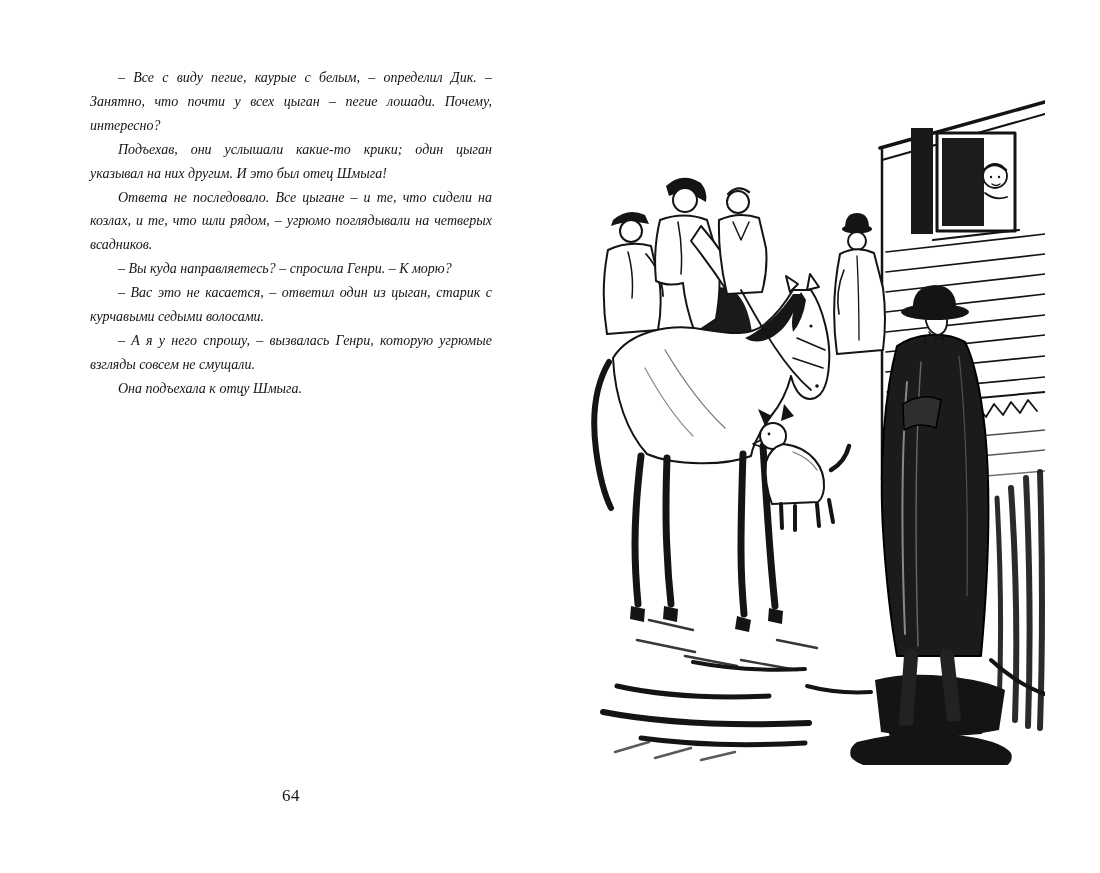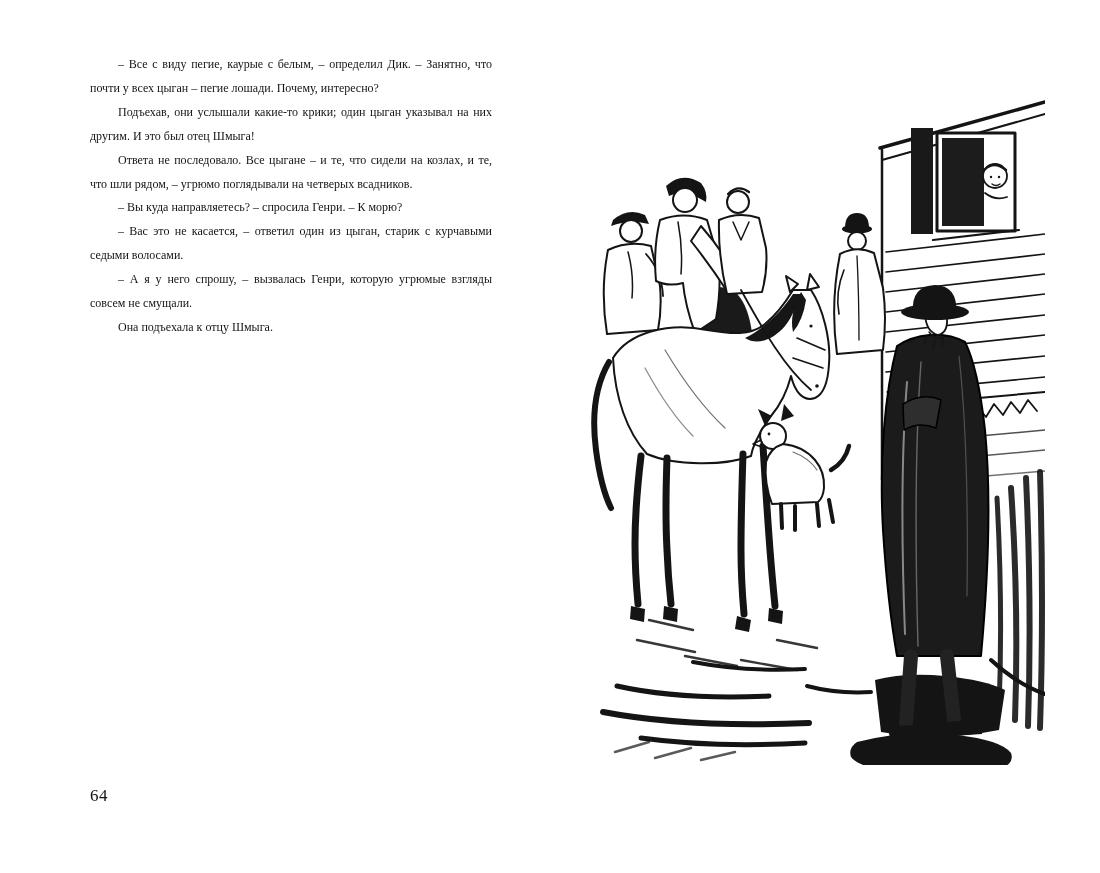--- a/index.html
+++ b/index.html
@@ -4,29 +4,29 @@
 <style>
   html,body{margin:0;padding:0}
   body{
     width:1100px;height:873px;
     background:#ffffff;
     position:relative;overflow:hidden;
     font-family:"Liberation Serif","DejaVu Serif",serif;
     color:#141414;
   }
   .text-column{
-    position:absolute;left:90px;top:53px;width:402px;
-    font-size:12px;line-height:23.9px;
+    position:absolute;left:90px;top:66px;width:402px;
+    font-size:14px;line-height:23.9px;
     text-align:justify;
-    hyphens:auto;-webkit-hyphens:auto;
+    hyphens:auto;font-style:italic;-webkit-hyphens:auto;
   }
   .text-column p{margin:0;text-indent:28px;}
   .page-number{
     position:absolute;left:90px;top:786px;width:402px;
-    font-size:17px;letter-spacing:.5px;
+    text-align:center;font-size:17px;letter-spacing:.5px;
   }
   .illustration{
     position:absolute;left:545px;top:100px;width:500px;height:665px;
   }
 </style>
 </head>
 <body>
 
 <div class="text-column">
   <p>– Все с виду пегие, каурые с белым, – определил Дик. – Занятно, что почти у всех цыган – пегие лошади. Почему, интересно?</p>

